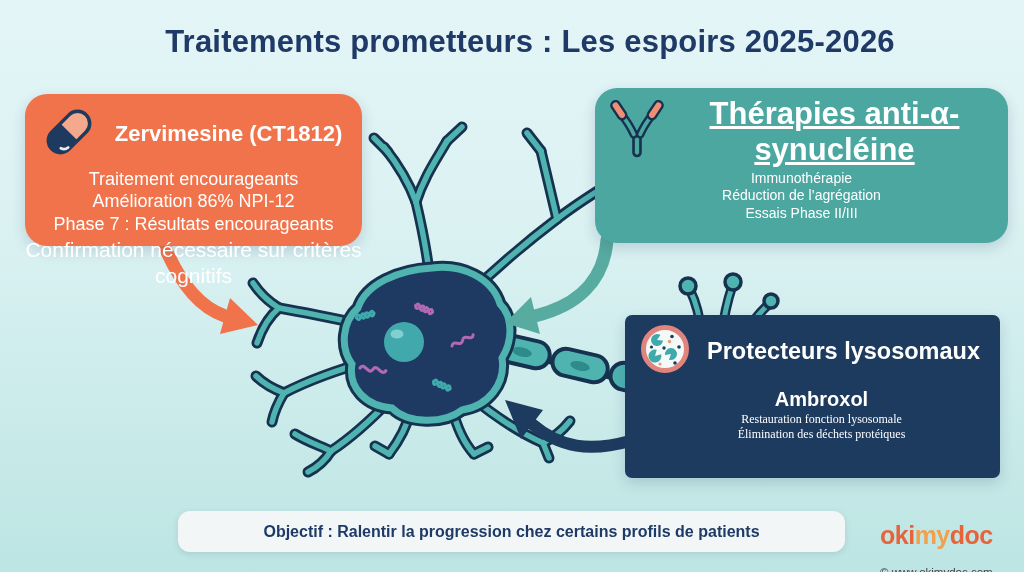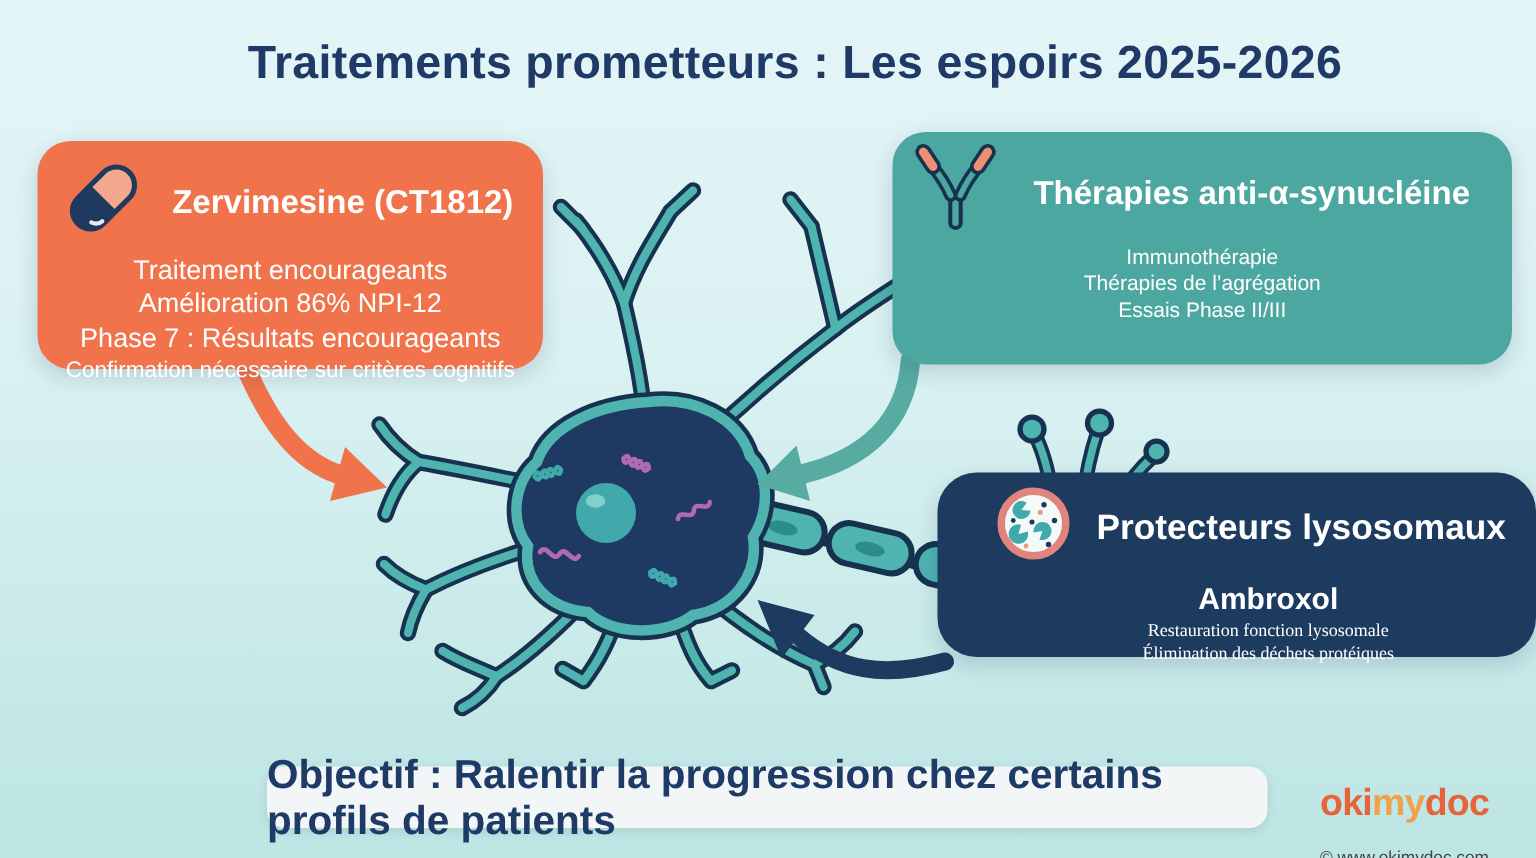--- a/index.html
+++ b/index.html
@@ -17,37 +17,37 @@
   .card{position:absolute;border-radius:22px;color:#fff;
         box-shadow:0 5px 14px rgba(30,58,94,.18);}
   .card-head{display:flex;align-items:center;gap:10px;padding:8px 14px 2px 14px;}
   .card-head h2{flex:1;margin:0;text-align:center;font-weight:800;}
   .card p{margin:0;text-align:center;line-height:1.24;}
   .icon{flex:0 0 auto;display:block;}
 
   #card-zervimesine{left:25px;top:94px;width:337px;height:152px;background:#f0734b;}
   #card-zervimesine h2{font-size:22px;}
   #card-zervimesine .line{font-size:18px;}
-  #card-zervimesine .note{font-size:15px;margin-top:2px;}
+  #card-zervimesine .note{font-size:21px;margin-top:2px;}
 
   #card-anti-synuclein{left:595px;top:88px;width:413px;height:155px;background:#4ba7a0;}
-  #card-anti-synuclein h2{font-size:22px;}
+  #card-anti-synuclein h2{font-size:31px;text-decoration:underline;}
   #card-anti-synuclein .line{font-size:14px;}
 
-  #card-lysosomal{left:625px;top:315px;width:375px;height:123px;background:#1d3a5f;border-radius:26px;padding-left:24px;}
+  #card-lysosomal{left:625px;top:315px;width:375px;height:163px;background:#1d3a5f;border-radius:7px;}
   #card-lysosomal h2{font-size:23.5px;}
   #card-lysosomal .subtitle{font-size:20px;font-weight:700;margin-top:6px;padding-left:18px;}
   #card-lysosomal .line{font-size:12px;padding-left:18px;font-family:Liberation Serif, serif;}
 
   #objective-banner{
     position:absolute;left:178px;top:511px;width:667px;height:41px;
     background:#f3f6f6;border-radius:12px;box-shadow:0 2px 7px rgba(0,0,0,.10);
     display:flex;align-items:center;justify-content:center;
   }
-  #objective-banner span{font-size:27px;font-weight:700;color:#1e3a66;}
+  #objective-banner span{font-size:16px;font-weight:700;color:#1e3a66;}
 
   #brand{position:absolute;left:880px;top:522px;width:132px;text-align:left;line-height:1.05;}
   #brand .brand-name{font-size:25px;font-weight:800;letter-spacing:-.5px;}
   #brand .b1,#brand .b3{color:#e7633a;}
   #brand .b2{color:#f0a14e;}
   #brand .brand-copy{font-size:11.5px;color:#444;margin-top:18px;}
 </style>
 </head>
 <body>
 
@@ -217,21 +217,21 @@
             <path d="M12,14 L6,5" stroke="#16324f" stroke-width="10"></path>
             <path d="M12,14 L6,5" stroke="#ee8e74" stroke-width="5.5"></path>
             <path d="M40,14 L46,5" stroke="#16324f" stroke-width="10"></path>
             <path d="M40,14 L46,5" stroke="#ee8e74" stroke-width="5.5"></path>
           </g>
         </svg>
       </span>
       <h2>Thérapies anti-α-synucléine</h2>
     </div>
     <p class="line">Immunothérapie</p>
-    <p class="line">Thérapies de l’agrégation</p>
+    <p class="line">Réduction de l’agrégation</p>
     <p class="line">Essais Phase II/III</p>
   </section>
 
   <section class="card" id="card-lysosomal">
     <div class="card-head">
       <span class="icon">
         <svg width="52" height="52" viewBox="0 0 52 52">
           <circle cx="26" cy="26" r="21.5" fill="#f3faf8" stroke="#e2847e" stroke-width="5"></circle>
           <g fill="#3fa9ac">
             <g transform="rotate(-25 18 17)">

